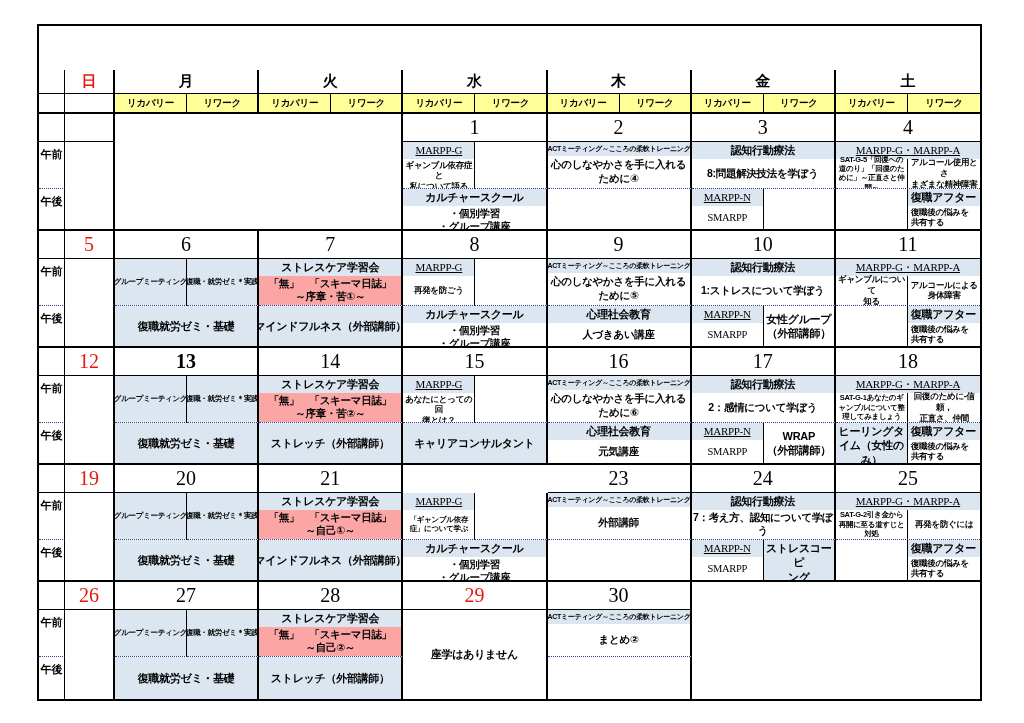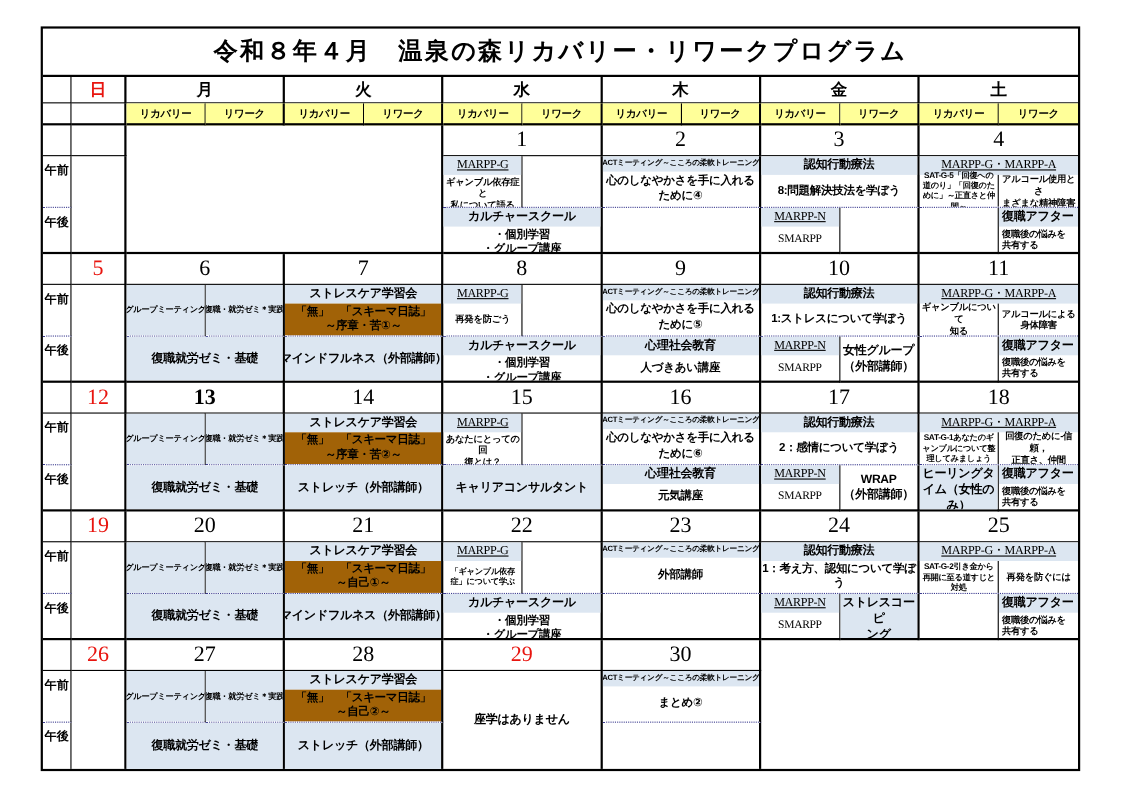--- a/index.html
+++ b/index.html
@@ -26,31 +26,30 @@
   .band{background:#dce6f1;font-weight:bold;font-size:11px;line-height:1.25;text-align:center;padding:1.5px 1px;flex:0 0 auto;letter-spacing:-0.3px;}
   .band.nb{font-weight:normal;font-family:"Liberation Serif","DejaVu Serif",serif;text-decoration:underline;}
   .band.tinyband{font-size:7px;white-space:nowrap;padding:2.5px 0;}
   .desc{flex:1 1 auto;display:flex;align-items:center;justify-content:center;text-align:center;font-size:10.5px;font-weight:bold;white-space:pre-line;line-height:1.3;padding:1px;letter-spacing:-0.3px;}
   .desc.xs{font-size:8.5px;line-height:1.25}
   .desc.tiny{font-size:7.5px;line-height:1.25}
   .desc.md{font-size:11px}
   .desc.sf{font-family:"Liberation Serif","DejaVu Serif",serif;font-weight:normal;}
   .nw{white-space:nowrap}
   .bgblue{background:#dce6f1}
-  .bglt{background:#a16207}
+  .bglt{background:#fca5a5}
   .alleft{justify-content:flex-start;text-align:left;padding-left:3px}
   .splitrow{flex:1 1 auto;display:flex;min-height:0;}
   .splitrow>.desc{flex:1 1 0;}
   .hbr{border-right:1px solid #000}
 </style>
 </head>
 <body>
 
 <div id="grid">
-    <div class="cell bb2 title" style="grid-area: 1 / 1 / span 1 / span 14;">令和８年４月　温泉の森リカバリー・リワークプログラム</div>
     <div class="cell br1 bb1" style="grid-area: 2 / 1 / span 1 / span 1;"></div>
     <div class="cell br2 bb1 dayhdr red" style="grid-area: 2 / 2 / span 1 / span 1;">日</div>
     <div class="cell br2 bb1 dayhdr" style="grid-area: 2 / 3 / span 1 / span 2;">月</div>
     <div class="cell br2 bb1 dayhdr" style="grid-area: 2 / 5 / span 1 / span 2;">火</div>
     <div class="cell br2 bb1 dayhdr" style="grid-area: 2 / 7 / span 1 / span 2;">水</div>
     <div class="cell br2 bb1 dayhdr" style="grid-area: 2 / 9 / span 1 / span 2;">木</div>
     <div class="cell br2 bb1 dayhdr" style="grid-area: 2 / 11 / span 1 / span 2;">金</div>
     <div class="cell  bb1 dayhdr" style="grid-area: 2 / 13 / span 1 / span 2;">土</div>
     <div class="cell br1 bb2" style="grid-area: 3 / 1 / span 1 / span 1;"></div>
     <div class="cell br2 bb2" style="grid-area: 3 / 2 / span 1 / span 1;"></div>
@@ -278,42 +277,41 @@
     </div>
     <div class="cell br2 bb1 date" style="grid-area: 13 / 5 / span 1 / span 2;">21</div>
     <div class="cell bbd br2" style="grid-area: 14 / 5 / span 1 / span 2;">
       <div class="band">ストレスケア学習会</div>
       <div class="desc bglt">「無」　「スキーマ日誌」
 ～自己①～</div>
     </div>
     <div class="cell bb2 br2" style="grid-area: 15 / 5 / span 1 / span 2;">
       <div class="desc md bgblue nw">マインドフルネス（外部講師）</div>
     </div>
-    <div class="cell br2 bb1 date" style="grid-area: 13 / 7 / span 1 / span 2;">22</div>
     <div class="cell bbd br1" style="grid-area: 14 / 7 / span 1 / span 1;">
       <div class="band nb">MARPP-G</div>
       <div class="desc tiny">「ギャンブル依存
 症」について学ぶ</div>
     </div>
     <div class="cell bbd br2" style="grid-area: 14 / 8 / span 1 / span 1;"></div>
     <div class="cell bb2 br2" style="grid-area: 15 / 7 / span 1 / span 2;">
       <div class="band">カルチャースクール</div>
       <div class="desc">・個別学習
 ・グループ講座</div>
     </div>
     <div class="cell br2 bb1 date" style="grid-area: 13 / 9 / span 1 / span 2;">23</div>
     <div class="cell bbd br2" style="grid-area: 14 / 9 / span 1 / span 2;">
       <div class="band tinyband">ACTミーティング～こころの柔軟トレーニング～</div>
       <div class="desc">外部講師</div>
     </div>
     <div class="cell bb2 br2" style="grid-area: 15 / 9 / span 1 / span 2;"></div>
     <div class="cell br2 bb1 date" style="grid-area: 13 / 11 / span 1 / span 2;">24</div>
     <div class="cell bbd br2" style="grid-area: 14 / 11 / span 1 / span 2;">
       <div class="band">認知行動療法</div>
-      <div class="desc">1：考え方、認知について学ぼう</div>
+      <div class="desc">7：考え方、認知について学ぼう</div>
     </div>
     <div class="cell bb2 br1" style="grid-area: 15 / 11 / span 1 / span 1;">
       <div class="band nb">MARPP-N</div>
       <div class="desc sf">SMARPP</div>
     </div>
     <div class="cell bb2 br2" style="grid-area: 15 / 12 / span 1 / span 1;">
       <div class="desc md bgblue">ストレスコーピ
 ング
 （外部講師）</div>
     </div>

